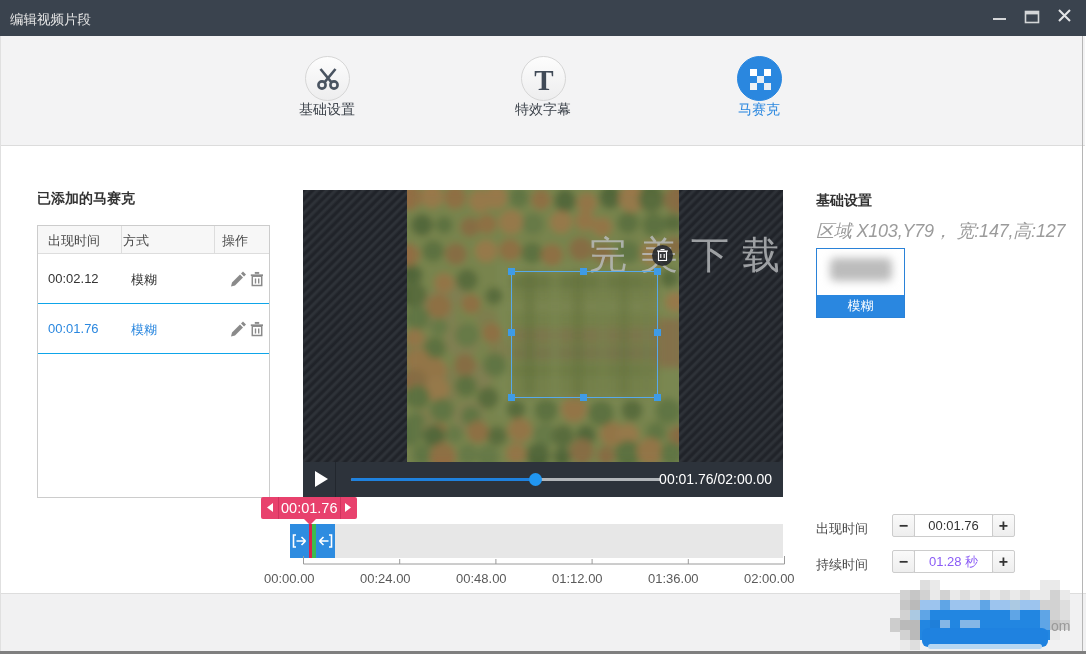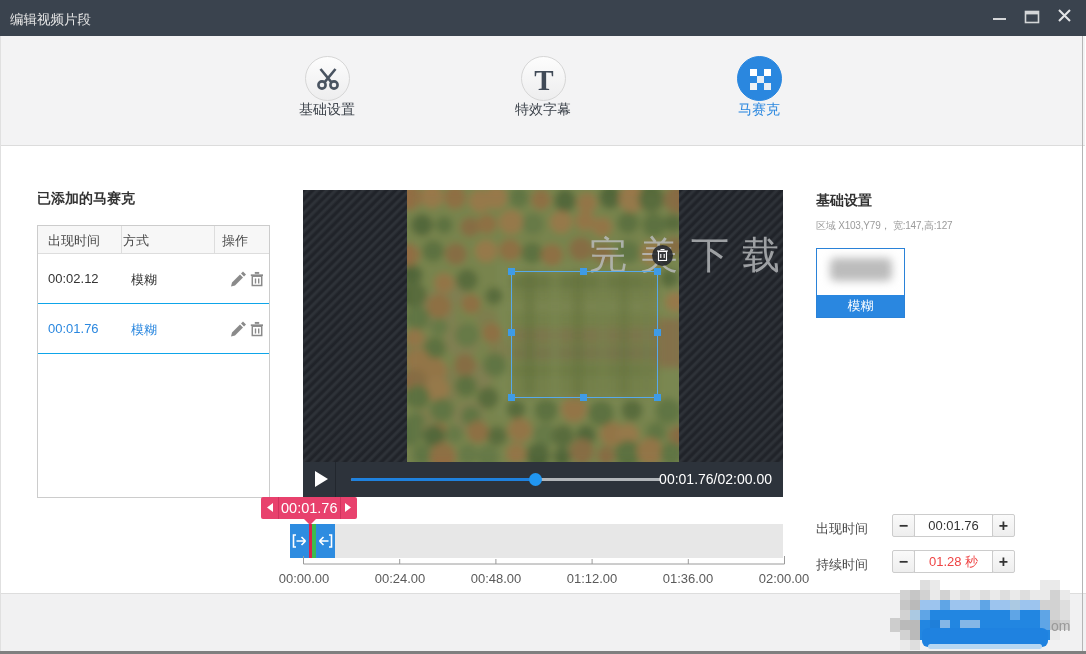--- a/index.html
+++ b/index.html
@@ -56,25 +56,25 @@
 #ptagtime { position:absolute; left:20px; top:3px; font-size:14.5px; }
 .tagdiv { position:absolute; top:0; width:1px; height:22px; background:#d1335e; }
 
 
 #tlbar { left:290px; top:524px; width:493px; height:34px; background:#e7e7e7; }
 .bluehdl { position:absolute; top:0; width:19px; height:34px; background:#2e8ce0; color:#fff; }
 #redline { position:absolute; left:19px; top:0; width:2.5px; height:34px; background:#d6224c; }
 #greenline { position:absolute; left:21.5px; top:0; width:4px; height:34px; background:#3dbb50; }
 
 
-.ruler-lab { position:absolute; top:571px; font-size:13px; color:#5a5a5a; width:80px; text-align:center; }
+.ruler-lab { position:absolute; top:571px; font-size:13px; color:#5a5a5a; width:80px; text-align:left; }
 
 
 #rtitle { left:816px; top:192px; font-size:14px; font-weight:bold; color:#333; }
-#rinfo { left:816px; top:219px; font-size:10px; color:#9b9b9b; letter-spacing:-0.2px; }
+#rinfo { left:816px; top:219px; font-size:18px; color:#9b9b9b; letter-spacing:-0.2px;font-style:italic; }
 #stylecard { left:816px; top:248px; width:89px; height:70px; border:1px solid #2a82d8; background:#fff; }
 #styleblob { position:absolute; left:13px; top:9px; width:62px; height:23px; background:#bcbcbc; border-radius:5px; filter:blur(4px); }
 #stylefoot { position:absolute; left:0; top:46px; width:87px; height:22px; background:#2a87e0; color:#fff; font-size:13px; text-align:center; line-height:22px; }
 .rlabel { font-size:13px; color:#4a4a4a; }
 .stepper { position:absolute; width:123px; height:23px; }
 .stepbtn { position:absolute; top:0; width:23px; height:23px; background:linear-gradient(#fafafa,#eee); border:1px solid #ccc; border-radius:2px; color:#333; font-size:16px; text-align:center; line-height:21px; font-weight:bold; }
 .stepval { position:absolute; left:22px; top:0; width:79px; height:23px; background:#fff; border:1px solid #ccc; font-size:13px; text-align:center; line-height:21px; color:#333; }
 
 
 #bottombar { left:0px; top:593px; width:1086px; height:58px; background:#f1f1f2; border-top:1px solid #ddd; }
@@ -396,21 +396,21 @@
 
 <div class="abs rlabel" style="left:816px;top:520px">出现时间</div>
 <div class="abs stepper" style="left:892px;top:514px">
   <div class="stepbtn" style="left:0">−</div>
   <div class="stepval">00:01.76</div>
   <div class="stepbtn" style="left:100px">+</div>
 </div>
 <div class="abs rlabel" style="left:816px;top:556px">持续时间</div>
 <div class="abs stepper" style="left:892px;top:550px">
   <div class="stepbtn" style="left:0">−</div>
-  <div class="stepval" style="color:#ef4444">01.28 秒</div>
+  <div class="stepval" style="color:#8b5cf6">01.28 秒</div>
   <div class="stepbtn" style="left:100px">+</div>
 </div>
 
 <div class="abs" id="bottombar"></div>
 <svg class="abs" style="left:0;top:0" width="1086" height="654" viewBox="0 0 1086 654" id="mosaicbtn">
   <rect x="890" y="618" width="10" height="14" fill="#cdcdcd"></rect>
   <rect x="920" y="580" width="10" height="10" fill="#dedede"></rect>
   <rect x="930" y="580" width="10" height="10" fill="#eaeaea"></rect>
   <rect x="1040" y="580" width="10" height="10" fill="#eaeaea"></rect>
   <rect x="1050" y="580" width="10" height="10" fill="#eaeaea"></rect>

